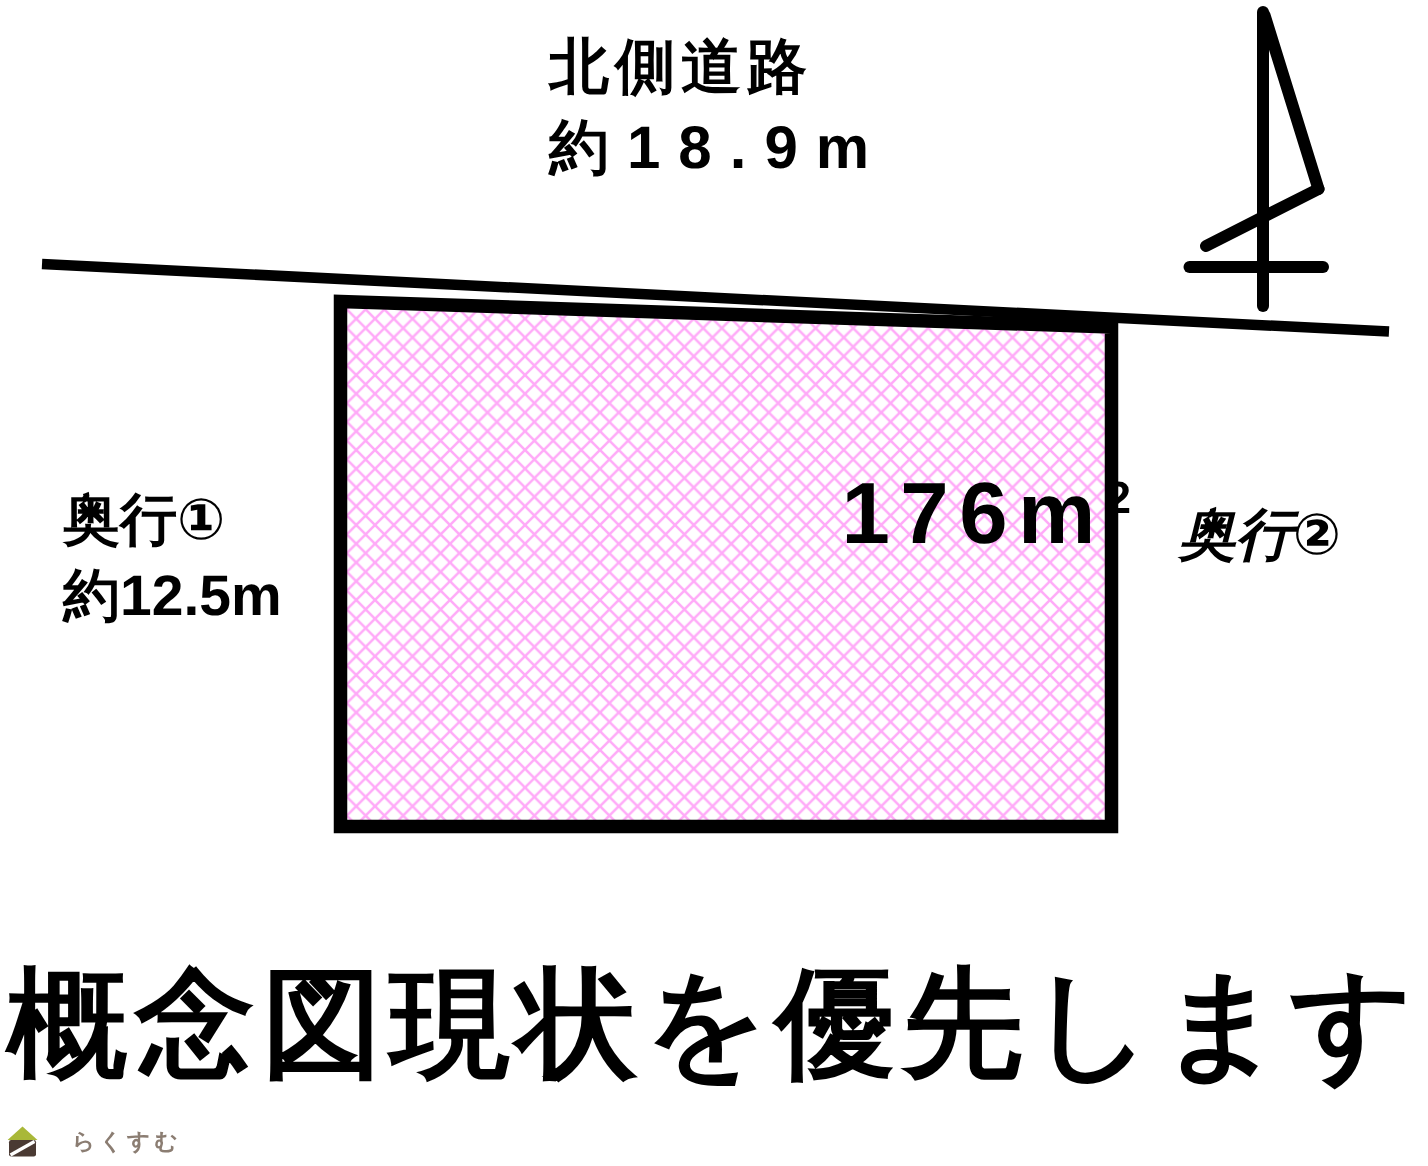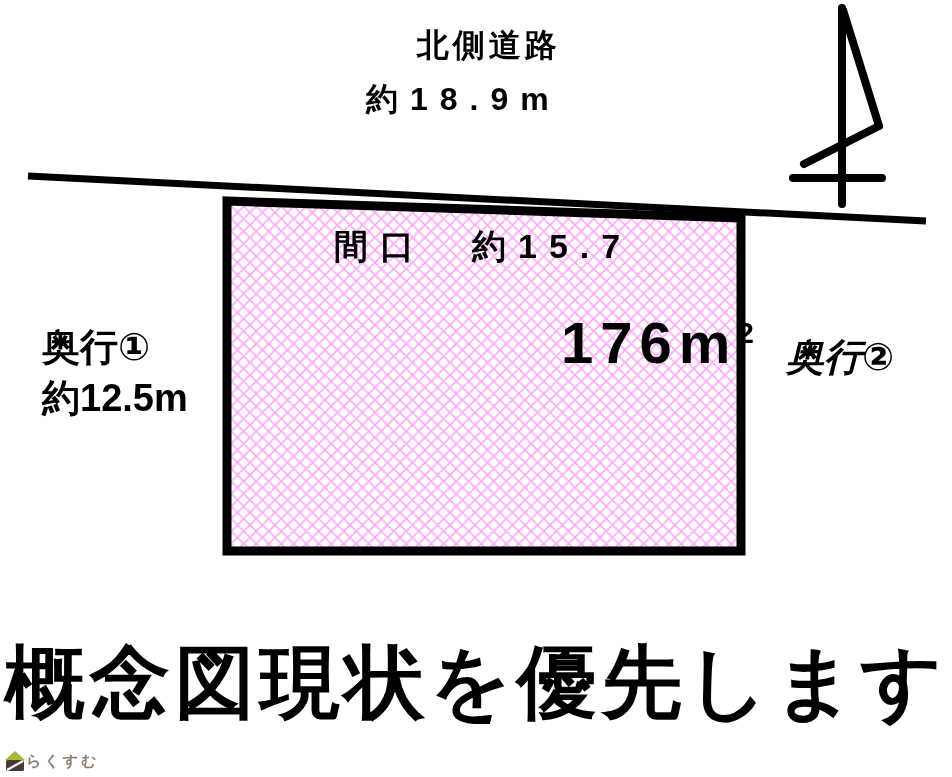--- a/index.html
+++ b/index.html
@@ -4,36 +4,36 @@
 <style>
   html,body { margin:0; padding:0; background:#ffffff; }
   .canvas {
     position:relative; width:952px; height:777px; background:#ffffff;
     font-family:"Liberation Sans","DejaVu Sans",sans-serif;
     color:#000; overflow:hidden;
   }
   .layer { position:absolute; left:0; top:0; }
   .txt { position:absolute; font-weight:bold; white-space:nowrap; }
 
-  .north-road { left:366px; top:18px; font-size:32px; line-height:54px; letter-spacing:4px;text-align:right; }
+  .north-road { left:366px; top:18px; font-size:40px; line-height:54px; letter-spacing:4px; }
   .north-road .dim { letter-spacing:12px; }
 
   .frontage { left:334px; top:224px; font-size:34px; letter-spacing:12px; }
 
   .area-block { left:240px; top:298px; width:514px; text-align:right; line-height:70px; }
   .area-m2 { font-size:58px; font-weight:bold; letter-spacing:7px; }
   .area-m2 sup { font-size:30px; letter-spacing:0; vertical-align:super; }
   .area-tsubo { font-size:58px; font-weight:bold; letter-spacing:4px; }
 
   .depth-left  { left:42px;  top:322px; width:175px; text-align:left; font-size:38px; line-height:51px; }
   .depth-right { left:750px; top:332px; width:180px; text-align:center; font-size:38px; line-height:51px;font-style:italic; }
 
   .headline { left:0; top:630px; width:952px; text-align:center; font-size:80px; letter-spacing:5px; }
 
-  .logo { position:absolute; left:5px; top:750px; display:flex; align-items:center; gap:0; }
+  .logo { position:absolute; left:5px; top:750px; display:flex; align-items:center; gap:22px; }
   .logo-text { font-size:15px; font-weight:bold; letter-spacing:3px; color:#8b7d72; }
 </style>
 </head>
 <body>
 
 <div class="canvas">
 
   <svg class="layer" width="952" height="777" viewBox="0 0 952 777">
     <defs>
       <pattern id="crosshatch" width="12.5" height="12.5" patternUnits="userSpaceOnUse">
@@ -52,21 +52,20 @@
       <line x1="879" y1="126" x2="804" y2="164"></line>
       <line x1="793" y1="178" x2="882" y2="178"></line>
     </g>
   </svg>
 
   <div class="txt north-road">
     <div>北側道路</div>
     <div class="dim">約18.9m</div>
   </div>
 
-  <div class="txt frontage">間口　約15.7</div>
 
   <div class="txt area-block">
     <div class="area-m2"><span>176</span><span>m</span><sup>2</sup></div>
   </div>
 
   <div class="txt depth-left">
     <div>奥行①</div>
     <div>約12.5m</div>
   </div>
 

